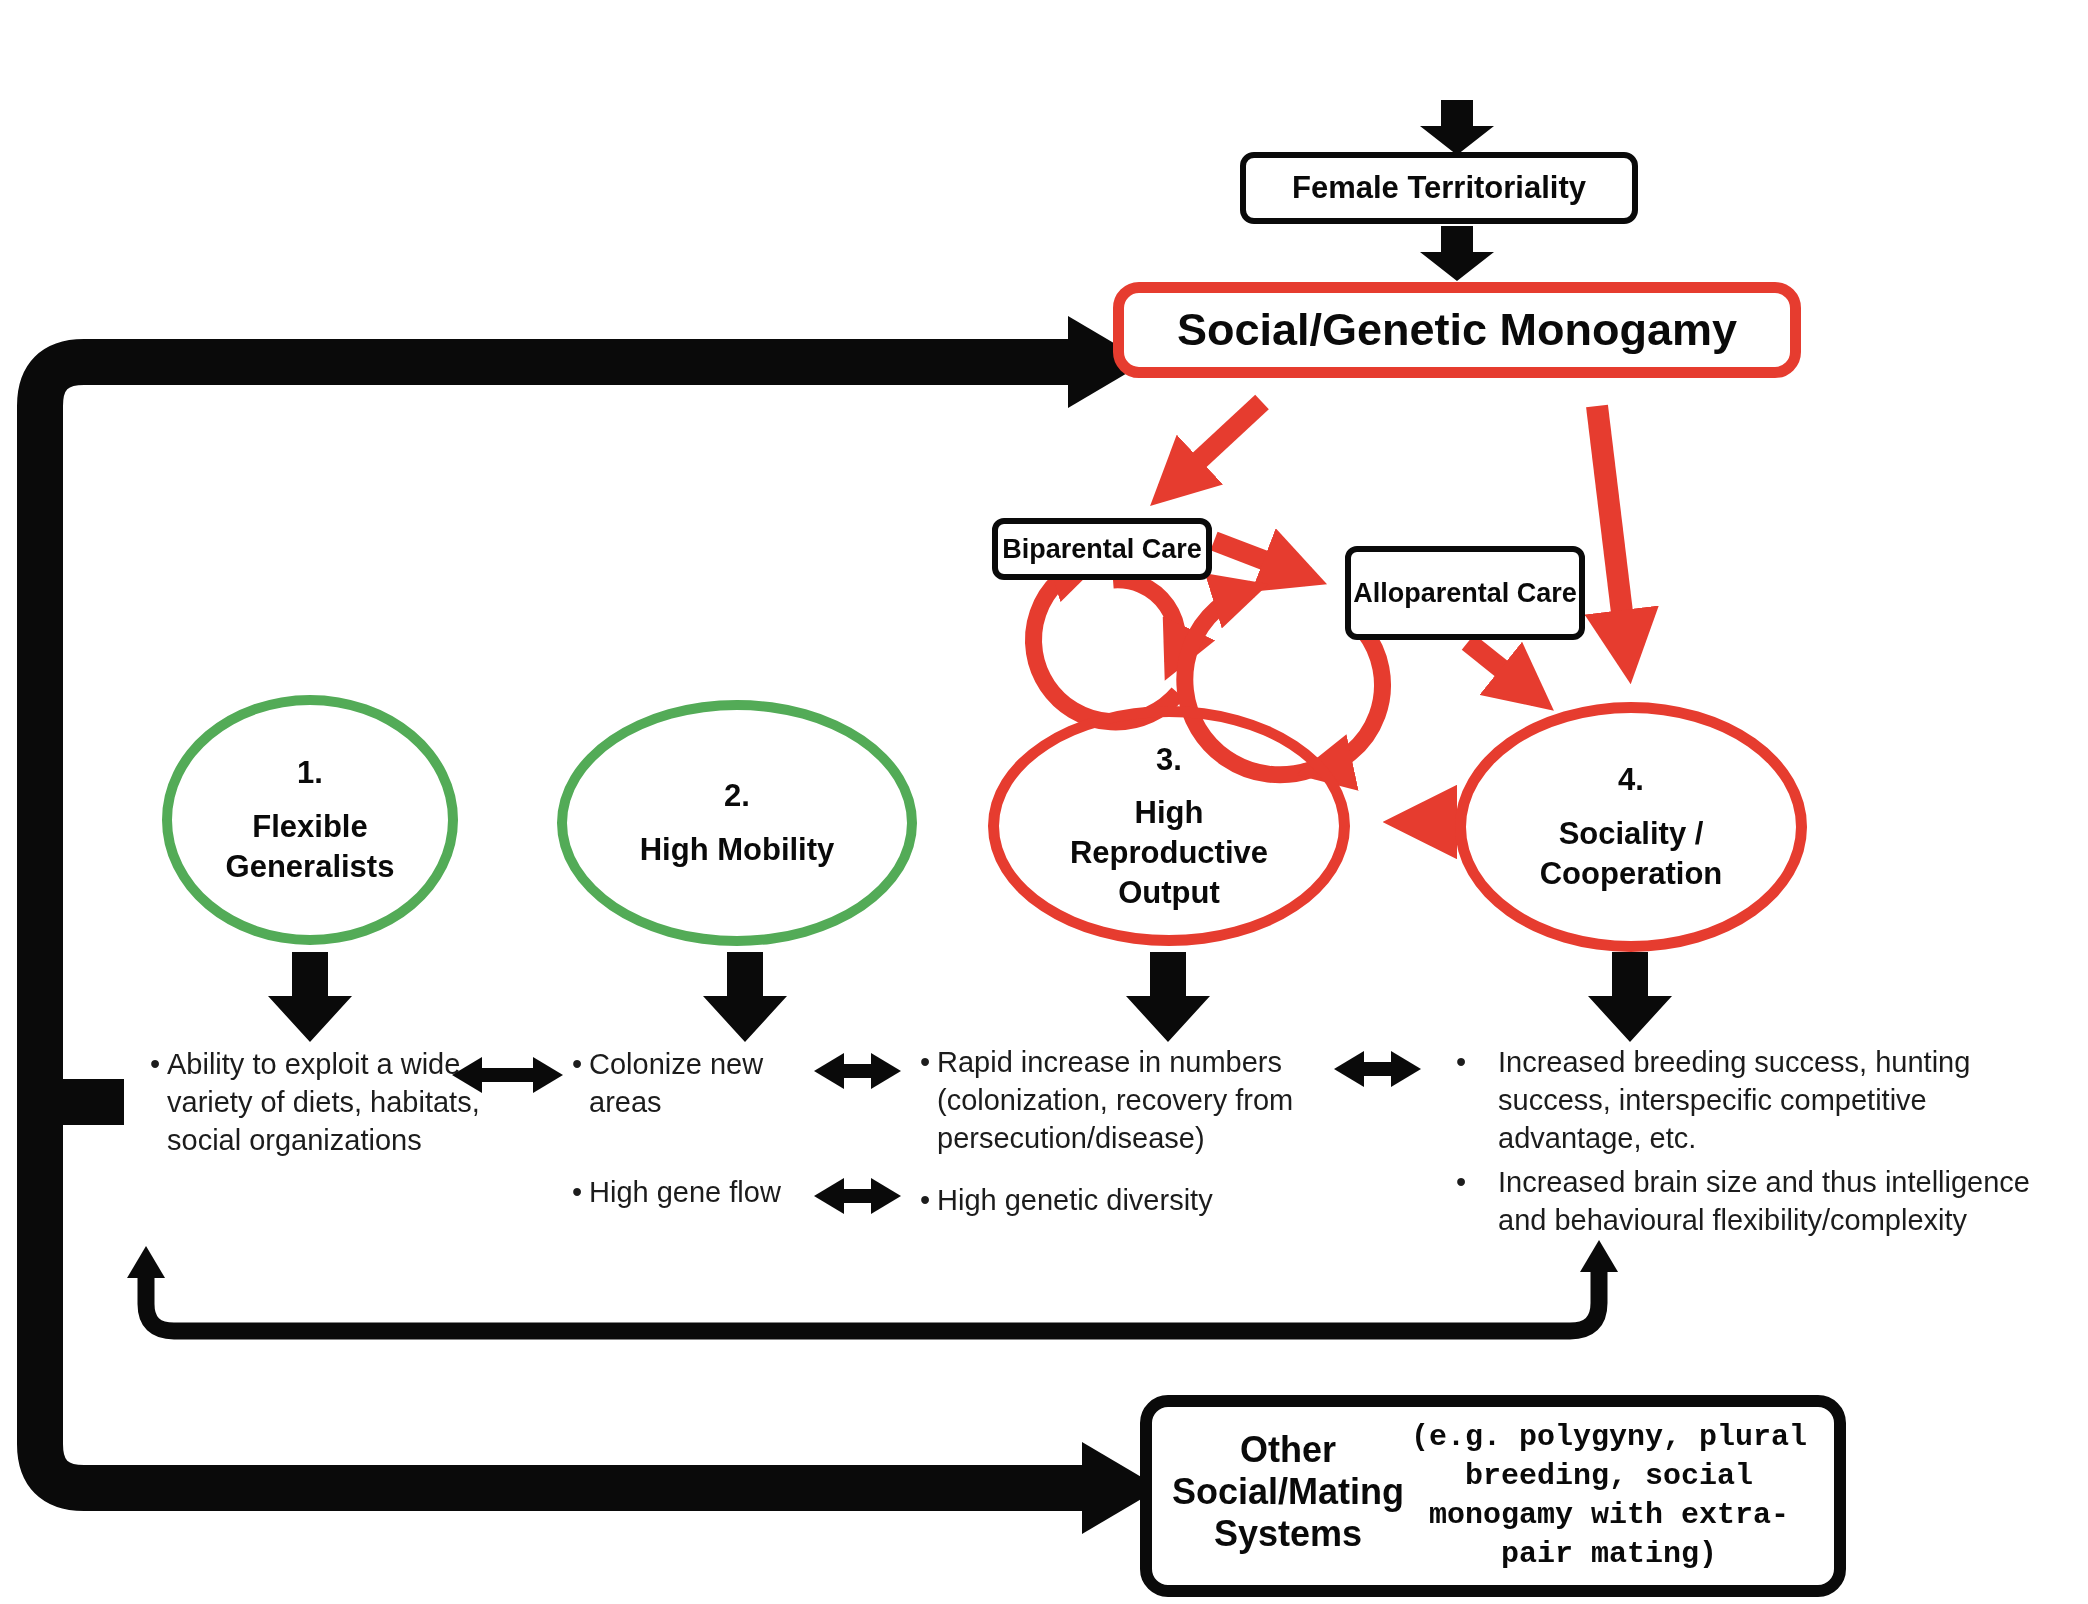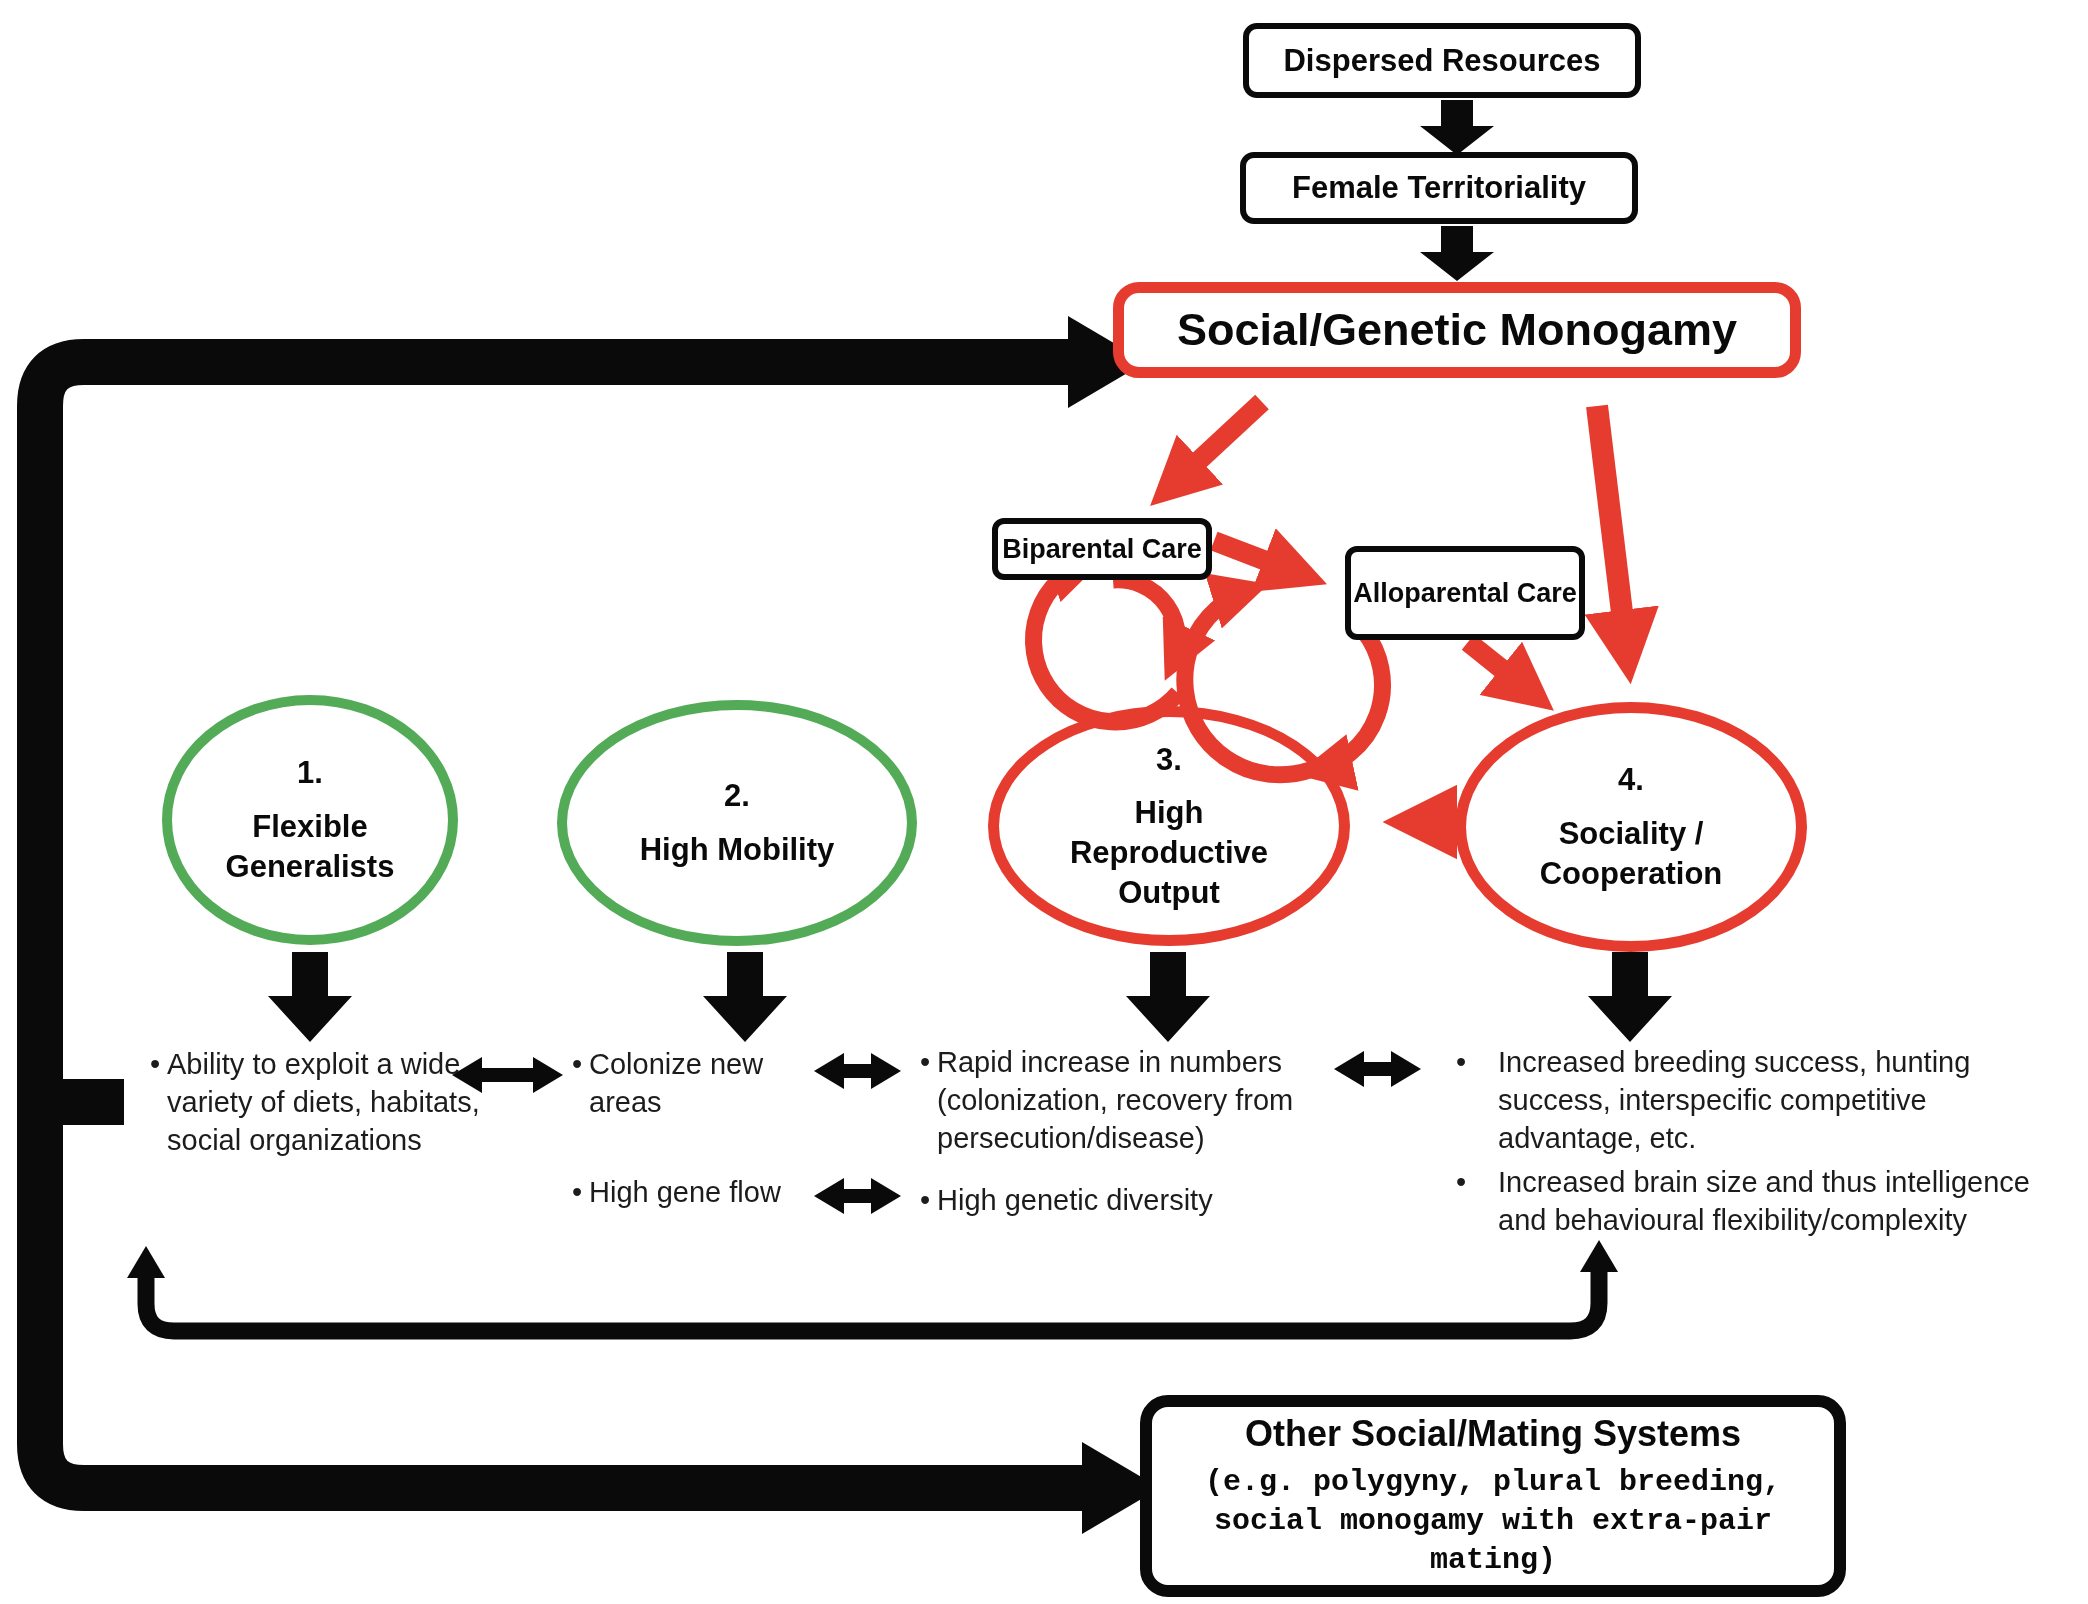--- a/index.html
+++ b/index.html
@@ -11,21 +11,21 @@
   .node{position:absolute;z-index:2;display:flex;align-items:center;justify-content:center;
         text-align:center;background:#ffffff;box-sizing:border-box;}
   .rect{border:6px solid #0a0a0a;border-radius:14px;font-weight:bold;}
   .box-dispersed{left:1243px;top:23px;width:398px;height:75px;font-size:31px;}
   .box-female{left:1240px;top:152px;width:398px;height:72px;font-size:31px;}
   .box-monogamy{left:1113px;top:282px;width:688px;height:96px;border:11px solid #e63c2f;
                 border-radius:26px;font-size:45px;font-weight:bold;}
   .box-biparental{left:992px;top:518px;width:220px;height:62px;font-size:27px;border-radius:12px;}
   .box-alloparental{left:1345px;top:546px;width:240px;height:94px;font-size:27px;border-radius:12px;line-height:1.2;text-align:right;}
   .box-other{left:1140px;top:1395px;width:706px;height:202px;border:12px solid #0a0a0a;
-             border-radius:28px;flex-direction:column;font-weight:bold;padding:6px 20px;}
+             border-radius:28px;flex-direction:row;font-weight:bold;padding:6px 20px;}
   .box-other .t1{font-size:36px;margin-bottom:8px;}
   .box-other .t2{font-size:30px;line-height:1.3;font-family:Liberation Mono, monospace;}
   .ellipse{position:absolute;z-index:2;display:flex;flex-direction:column;align-items:center;
            justify-content:center;text-align:center;border-radius:50%;box-sizing:border-box;
            background:transparent;font-weight:bold;font-size:31px;line-height:1.28;}
   .green{border:10px solid #53ab57;}
   .red{border:11px solid #e63c2f;}
   .ellipse .num{margin-bottom:14px;}
   .ellipse-1{left:162px;top:695px;width:296px;height:250px;}
   .ellipse-2{left:557px;top:700px;width:360px;height:246px;}
@@ -98,23 +98,20 @@
       <path d="M 1597 406 L 1628 662" stroke-width="22" marker-end="url(#rh)"></path>
       <path d="M 1468 642 L 1538 698" stroke-width="20" marker-end="url(#rh)"></path>
       <path d="M 1458 822 L 1405 822" stroke-width="22" marker-end="url(#rh)"></path>
       <path d="M 1178 693 A 82 82 0 1 1 1090 562" stroke-width="17" marker-end="url(#rh)"></path>
       <path d="M 1113 580 A 60 60 0 0 1 1172 665" stroke-width="17" marker-end="url(#rh)"></path>
       <path d="M 1347 747 A 95 95 0 1 1 1252 589" stroke-width="17" marker-end="url(#rh)"></path>
       <path d="M 1364 631 A 88 88 0 0 1 1313 771" stroke-width="17" marker-end="url(#rh)"></path>
     </g>
   </svg>
 
-  <div class="node rect box-dispersed">
-    <span>Dispersed Resources</span>
-  </div>
   <div class="node rect box-female">
     <span>Female Territoriality</span>
   </div>
   <div class="node box-monogamy">
     <span>Social/Genetic Monogamy</span>
   </div>
   <div class="node rect box-biparental">
     <span>Biparental Care</span>
   </div>
   <div class="node rect box-alloparental">

